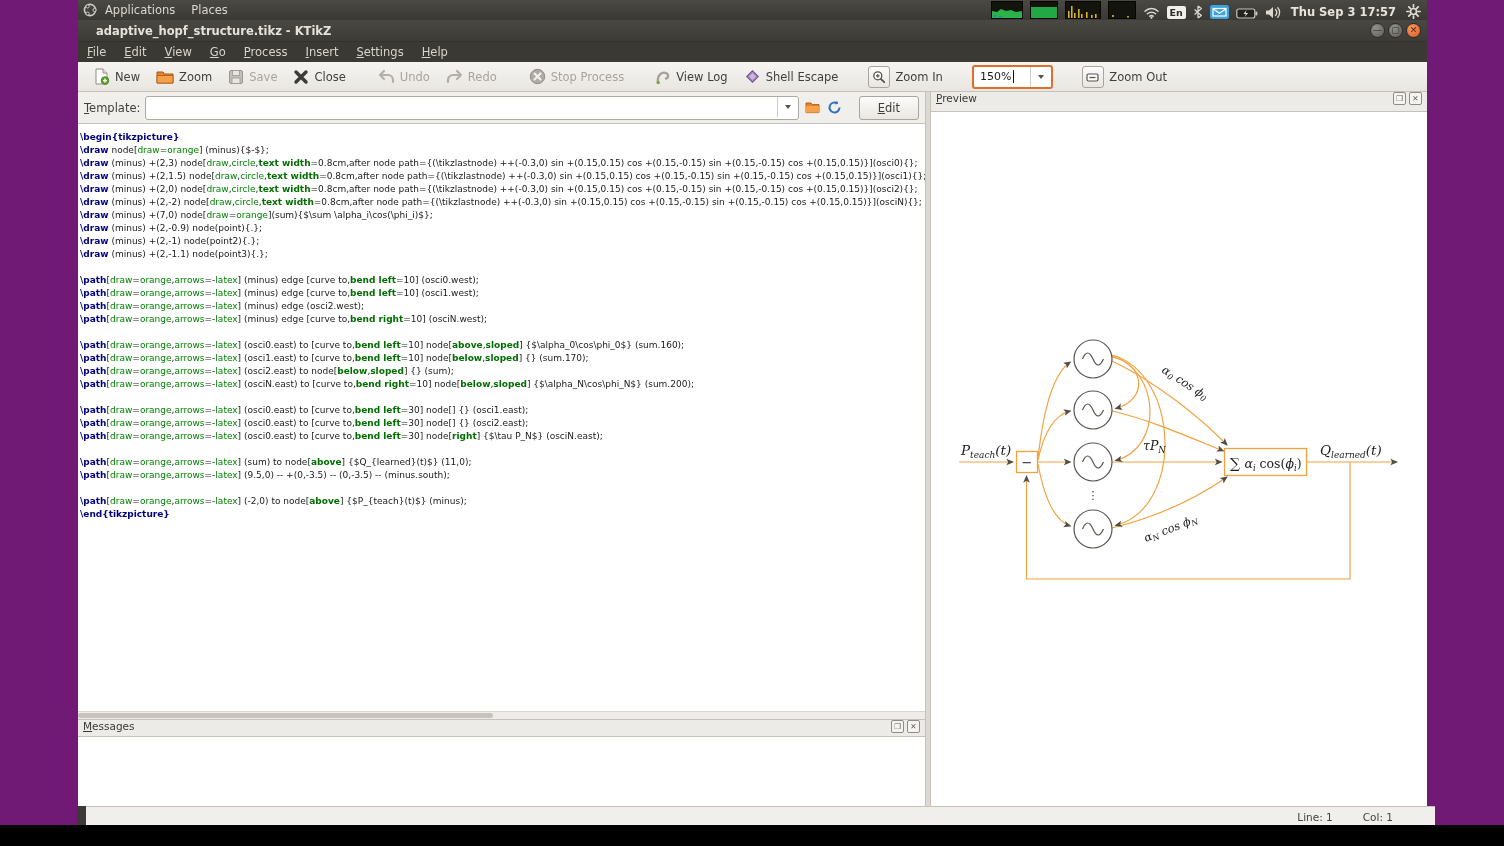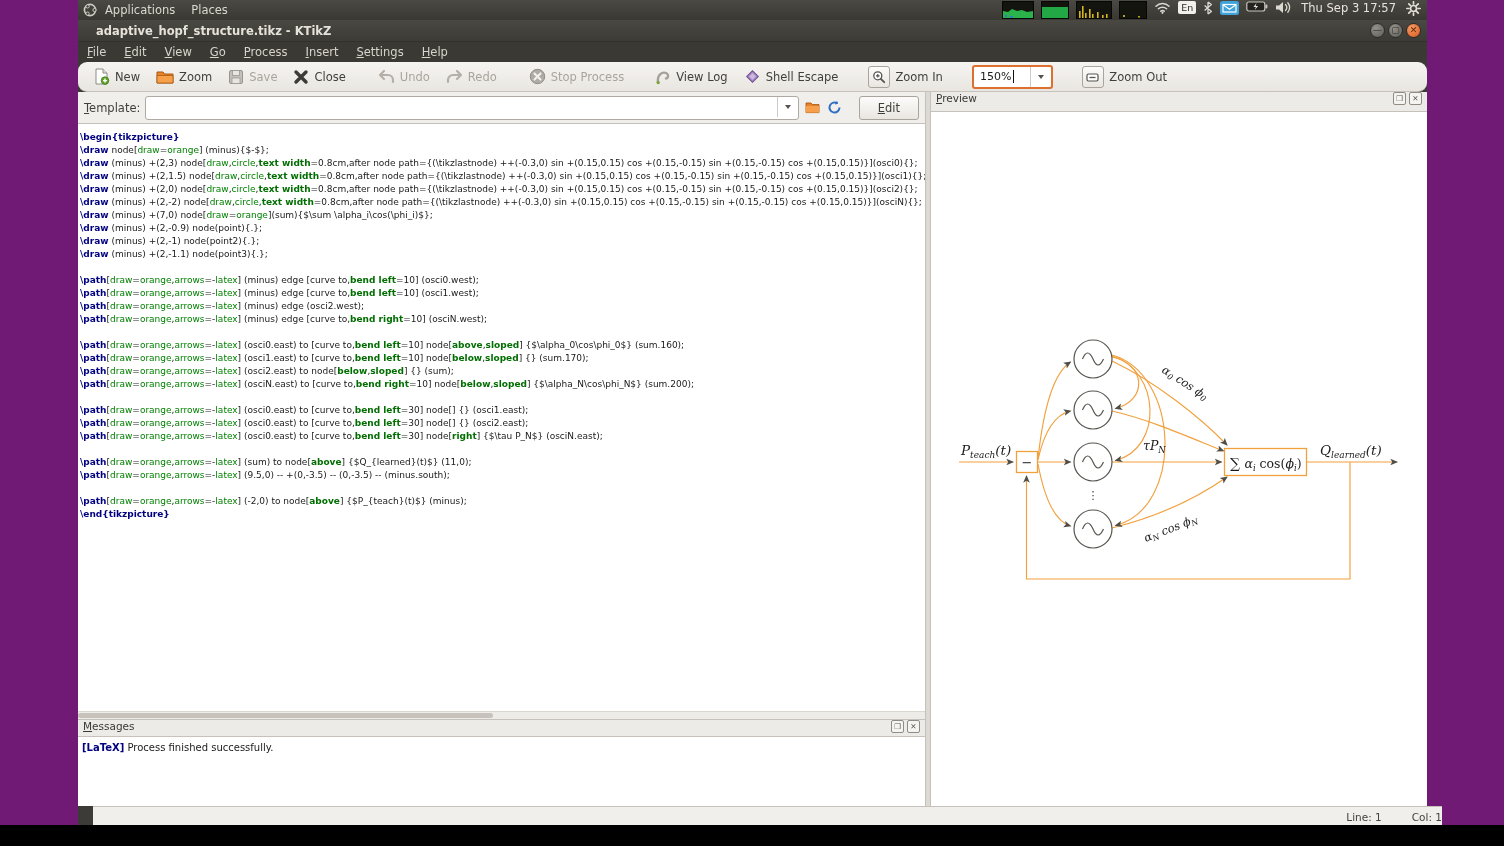--- a/index.html
+++ b/index.html
@@ -6,21 +6,21 @@
   .stage{position:relative;width:1504px;height:825px;background:#701a75;overflow:hidden;
          font-family:"DejaVu Sans","Liberation Sans",sans-serif;-webkit-font-smoothing:antialiased;}
   .screen{position:absolute;left:78px;top:0;width:1349px;height:846px;background:#3c3b37;}
 
   
   .toppanel{position:absolute;left:0;top:0;width:1349px;height:20px;
     background:linear-gradient(#4a4943,#393833);display:flex;align-items:center;
     color:#dcd8d0;font-size:11.5px;}
   .toppanel .menu{padding:0 8px;display:inline-block;cursor:default;}
   .logo{width:14px;height:14px;margin-left:5px;}
-  .traycluster{margin-left:auto;display:flex;align-items:flex-start;gap:7px;padding-right:6px;}
+  .traycluster{margin-left:auto;display:flex;align-items:flex-end;gap:7px;padding-right:6px;font-weight:bold;}
   .mon{background:#14140e;border:1px solid #060605;height:16px;display:block;}
   .kbbox{background:#f2f0ea;color:#2e2d29;border-radius:2px;font-size:9.5px;
     padding:1px 3px;line-height:11px;}
   .clock{color:#e8e4dc;white-space:nowrap;padding:0 3px;}
 
   
   .titlebar{position:absolute;left:0;top:20px;width:1349px;height:22px;
     background:linear-gradient(#4a4843,#3c3b36);border-bottom:1px solid #32312d;box-sizing:border-box;
     display:flex;align-items:center;}
   .title{color:#e6e2da;font-weight:bold;font-size:11.5px;padding-left:18px;}
@@ -33,21 +33,21 @@
   
   .menubar{position:absolute;left:0;top:42px;width:1349px;height:20px;background:#3a3934;
     display:flex;align-items:center;color:#d8d4cc;font-size:11.5px;}
   .mitem{padding:0 9px;display:inline-block;}
   .mnem{display:inline-block;}
   .mnem::first-letter{text-decoration:underline;}
 
   
   .toolbar{position:absolute;left:0;top:62px;width:1349px;height:30px;box-sizing:border-box;
     background:linear-gradient(#f6f4f1,#e9e6e1);border-bottom:1px solid #c6c2bb;
-    display:flex;align-items:center;color:#403f3b;font-size:11.5px;padding-left:8px;gap:2px;border-radius:9px;}
+    display:flex;align-items:center;color:#403f3b;font-size:11.5px;padding-left:8px;gap:2px;}
   .tbtn{display:flex;align-items:center;gap:5px;padding:3px 7px;border-radius:3px;}
   .tbtn .lab{white-space:nowrap;}
   .tbtn.dis{color:#a8a49d;}
   .sqbtn{width:20px;height:20px;border:1px solid #a9a59e;border-radius:3px;
     background:linear-gradient(#fdfcfb,#e9e6e1);display:flex;align-items:center;justify-content:center;}
   .zoomcombo{display:flex;align-items:center;height:20px;background:#fff;border:2px solid #dd6f2f;
     border-radius:3px;margin:0 20px;}
   .zoomcombo .val{font-size:11px;color:#1c1c1c;padding:0 2px 0 6px;}
   .caret{display:inline-block;width:1px;height:13px;background:#111;}
   .dd{width:20px;align-self:stretch;border-left:1px solid #cfcbc4;display:flex;align-items:center;justify-content:center;}
@@ -85,23 +85,23 @@
      font-size:10px;color:#1a1a1a;padding:5px 0 0 4px;box-sizing:border-box;}
   .msgtag{color:#000080;font-weight:bold;}
 
   .splitter{position:absolute;left:847px;top:92px;width:6px;height:714px;background:#dcd8d2;
      border-left:1px solid #c6c2bb;border-right:1px solid #c6c2bb;box-sizing:border-box;}
 
   .prevcol{position:absolute;left:853px;top:92px;width:496px;height:714px;background:#fff;}
   .prevhdr{position:absolute;left:0;top:0;width:496px;height:20px;border-top:none;}
   .prevcanvas{position:absolute;left:0;top:20px;width:496px;height:694px;background:#fff;overflow:hidden;}
 
-  .statusbar{position:absolute;left:15px;top:806px;width:1349px;height:20px;box-sizing:border-box;
+  .statusbar{position:absolute;left:8px;top:806px;width:1349px;height:20px;box-sizing:border-box;
      background:#f1efec;border-top:1px solid #c6c2bb;display:flex;align-items:center;
-     justify-content:flex-end;gap:30px;font-size:10.5px;color:#44433f;}
+     justify-content:flex-end;gap:30px;font-size:10.5px;color:#44433f;padding-right:42px;}
 
   
   .taskbar{position:absolute;left:0;top:826px;width:1349px;height:20px;
      background:linear-gradient(#45443e,#35342f);display:flex;align-items:center;color:#d4d0c8;font-size:11px;}
   .wsicon{margin:0 10px 0 4px;}
   .wbtnt{width:150px;height:20px;box-sizing:border-box;display:flex;align-items:center;gap:5px;
      border-left:1px solid rgba(255,255,255,.07);border-right:1px solid rgba(0,0,0,.4);
      overflow:hidden;white-space:nowrap;}
   .wbtnt.active{background:#2a2925;box-shadow:inset 0 1px 3px rgba(0,0,0,.6);color:#eceae2;}
   .tright{margin-left:auto;display:flex;align-items:center;padding-right:4px;}
@@ -343,23 +343,20 @@
       <div class="hscroll">
         <div class="hthumb"></div>
       </div>
     </div>
 
     <div class="paneheader msghdr">
       <span class="mnem">Messages</span>
       <span class="sp"></span>
       <span class="pico">❐</span>
       <span class="pico">✕</span>
-    </div>
-    <div class="msgbody">
-      <span class="msgtag">[LaTeX]</span><span> Process finished successfully.</span>
     </div>
   </div>
 
   <div class="splitter"></div>
 
   <div class="prevcol">
     <div class="paneheader prevhdr" style="border-top:none;">
       <span class="mnem">Preview</span>
       <span class="sp"></span>
       <span class="pico">❐</span>

